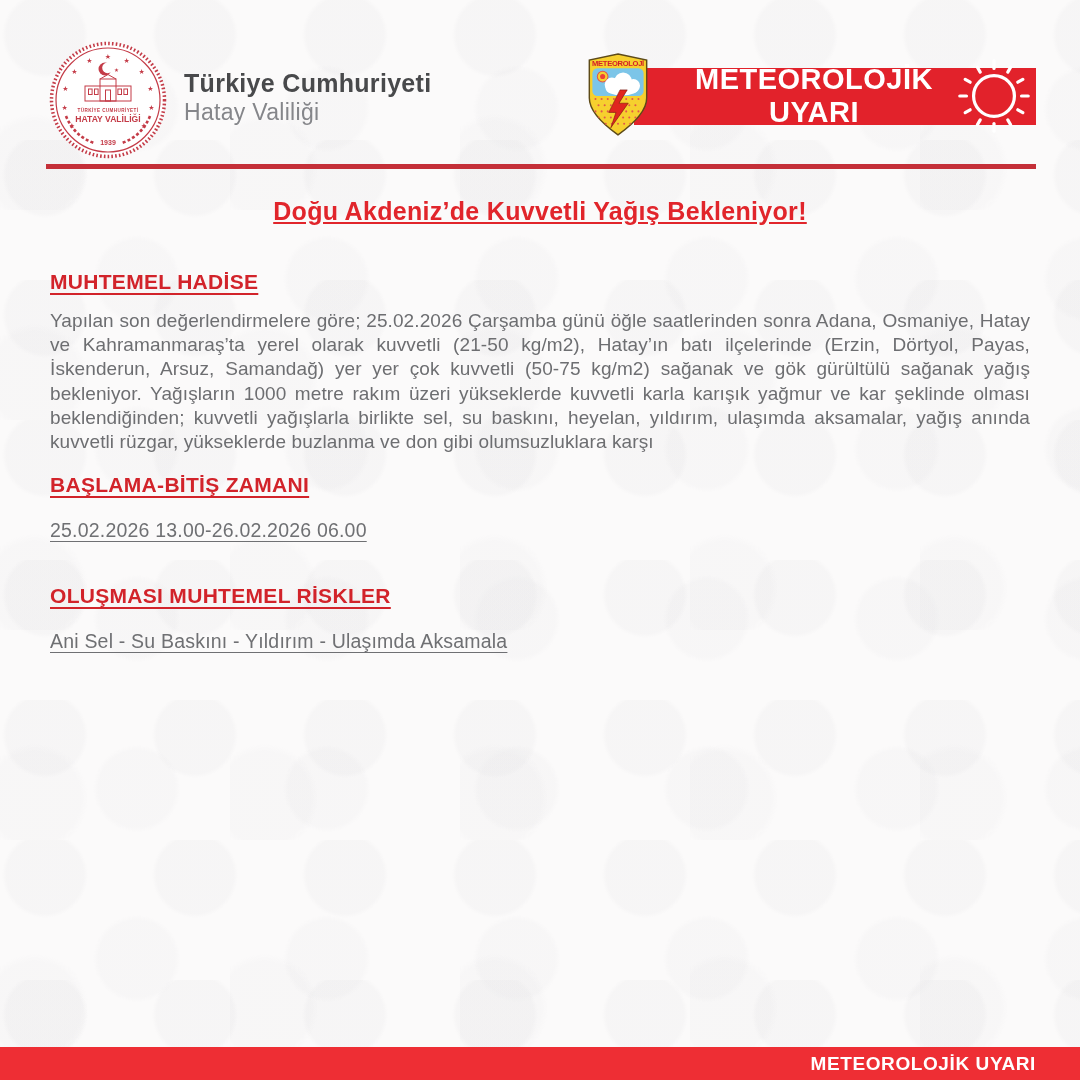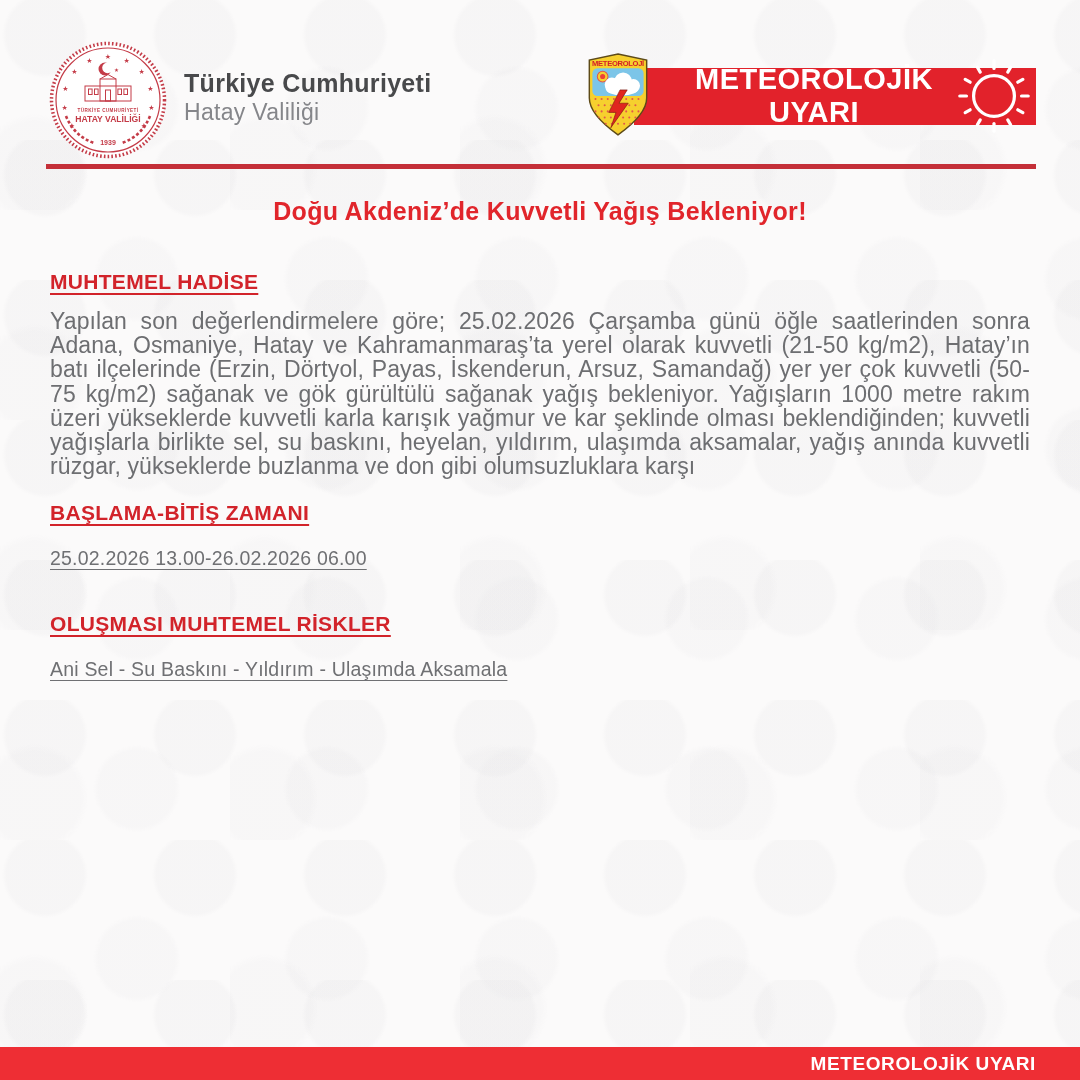--- a/index.html
+++ b/index.html
@@ -30,29 +30,29 @@
   .red-banner .banner-label{flex:1;text-align:center;color:#fff;font-weight:bold;font-size:29px;letter-spacing:.5px;}
   .banner-sun{width:76px;height:76px;flex:0 0 auto;margin:0 4px 0 0;}
   .divider{height:5px;background:#c42f38;margin:4px 44px 0 46px;}
   
   .main{padding:0 50px;}
   .section-title{
     text-align:center;margin-top:34px;font-size:20px;font-weight:bold;color:#57585a;
     letter-spacing:.4px;text-decoration:underline;text-underline-offset:4px;text-decoration-thickness:2px;
   }
   .headline{
-    text-align:center;margin-top:28px;font-size:25px;font-weight:bold;color:#e1252b;letter-spacing:.3px;
+    text-align:center;margin-top:28px;font-size:25px;font-weight:bold;color:#e1252b;letter-spacing:.3px;text-decoration:underline;
   }
   .red-heading{
     font-size:21px;font-weight:bold;color:#d2232a;letter-spacing:.3px;
     text-decoration:underline;text-underline-offset:4px;text-decoration-thickness:2px;
   }
   .h-beklenen{margin-top:44px;}
   .body-text{
-    margin-top:15px;font-size:23px;line-height:24.2px;color:#6d6e71;
+    margin-top:15px;font-size:19px;line-height:24.2px;color:#6d6e71;
     text-align:justify;letter-spacing:.1px;
   }
   .body-tail{font-size:19px;line-height:24.2px;color:#6d6e71;letter-spacing:.1px;}
   .h-zaman{margin-top:14px;}
   .value-line{
     margin-top:22px;font-size:19.5px;color:#6f7073;letter-spacing:.2px;
     text-decoration:underline;text-underline-offset:4px;
   }
   .h-riskler{margin-top:42px;}
   

